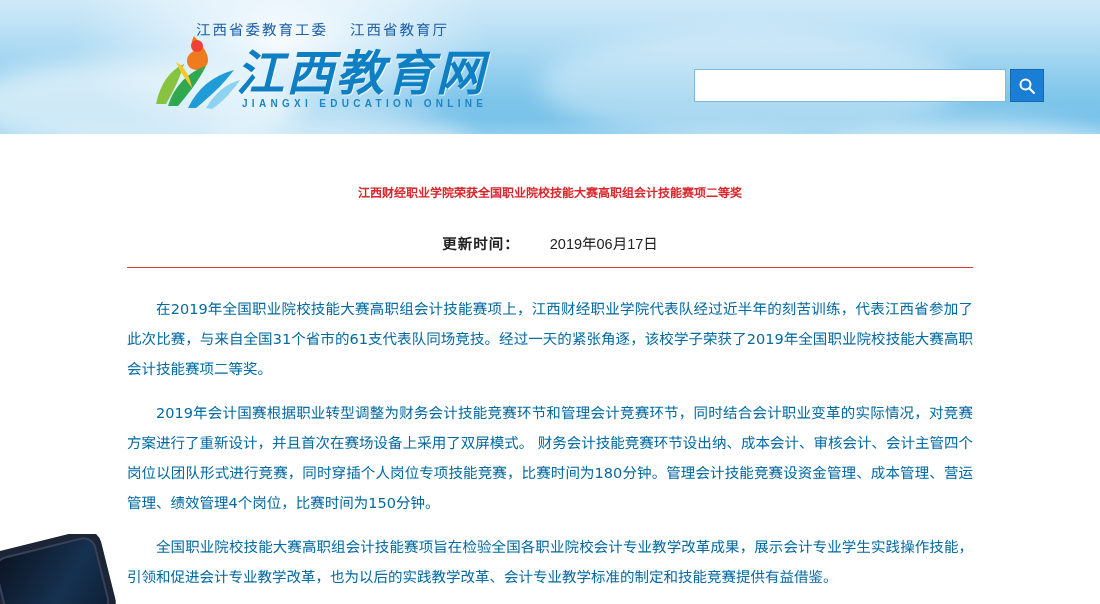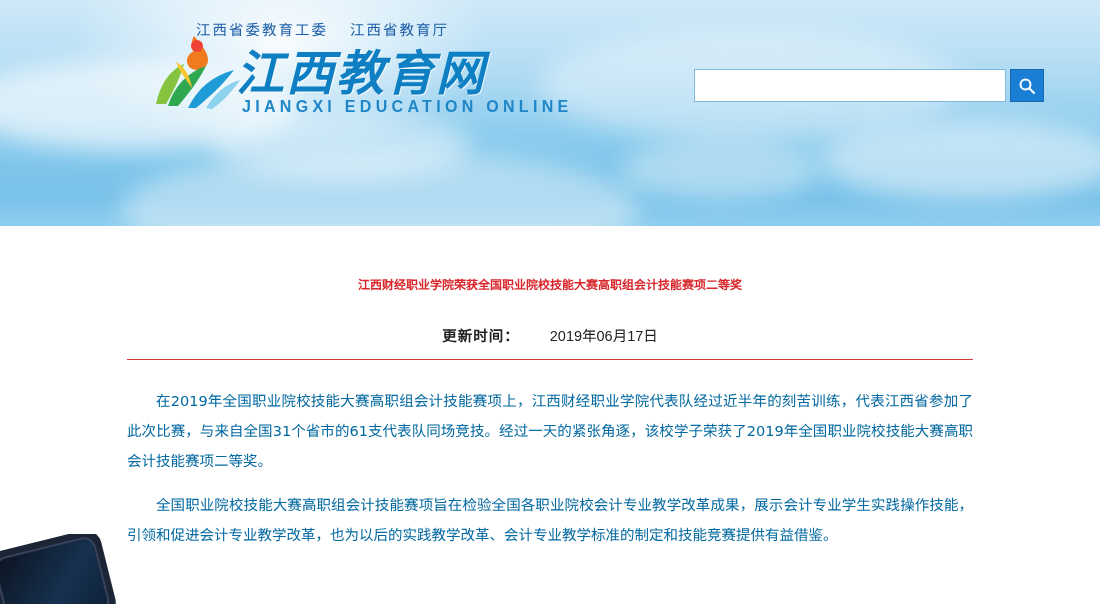--- a/index.html
+++ b/index.html
@@ -11,21 +11,21 @@
     overflow: hidden;
     font-family: "Liberation Sans", "DejaVu Sans", sans-serif;
     background: #ffffff;
     position: relative;
   }
 
   
   .banner {
     position: relative;
     width: 1100px;
-    height: 226px;
+    height: 134px;
     overflow: hidden;
     background: linear-gradient(180deg,
         #cfe9f8 0%,
         #bfe2f6 18%,
         #a9d8f2 38%,
         #8fcdee 58%,
         #7ec5ea 74%,
         #79c2e9 88%,
         #8ecdee 100%);
     padding-left: 32px;
@@ -78,21 +78,21 @@
     font-style: italic;
     color: #0f7fc4;
     letter-spacing: 2px;
     text-shadow: 1px 1px 0 rgba(255,255,255,.7);
     white-space: nowrap;
   }
   .logo-text-en {
     position: absolute;
     left: 92px;
     top: 66px;
-    font-size: 16px;
+    font-size: 10px;
     font-weight: bold;
     color: #1f86c8;
     letter-spacing: 4.3px;
     white-space: nowrap;
   }
 
   
   .search-box {
     position: absolute;
     left: 694px;
@@ -253,20 +253,21 @@
     <h1 class="article-title">江西财经职业学院荣获全国职业院校技能大赛高职组会计技能赛项二等奖</h1>
 
     <div class="meta-line">
       <span class="meta-label">更新时间：</span>
       <span class="meta-value">2019年06月17日</span>
     </div>
 
     <hr class="rule">
 
     <p class="para">在2019年全国职业院校技能大赛高职组会计技能赛项上，江西财经职业学院代表队经过近半年的刻苦训练，代表江西省参加了此次比赛，与来自全国31个省市的61支代表队同场竞技。经过一天的紧张角逐，该校学子荣获了2019年全国职业院校技能大赛高职会计技能赛项二等奖。</p>
+    <p class="para">2019年会计国赛根据职业转型调整为财务会计技能竞赛环节和管理会计竞赛环节，同时结合会计职业变革的实际情况，对竞赛方案进行了重新设计，并且首次在赛场设备上采用了双屏模式。 财务会计技能竞赛环节设出纳、成本会计、审核会计、会计主管四个岗位以团队形式进行竞赛，同时穿插个人岗位专项技能竞赛，比赛时间为180分钟。管理会计技能竞赛设资金管理、成本管理、营运管理、绩效管理4个岗位，比赛时间为150分钟。</p>
     <p class="para">全国职业院校技能大赛高职组会计技能赛项旨在检验全国各职业院校会计专业教学改革成果，展示会计专业学生实践操作技能，引领和促进会计专业教学改革，也为以后的实践教学改革、会计专业教学标准的制定和技能竞赛提供有益借鉴。</p>
 
   </div>
 </div>
 
 <div class="deco-phone">
   <div class="phone-body"></div>
   <div class="phone-screen"></div>
 </div>
 

